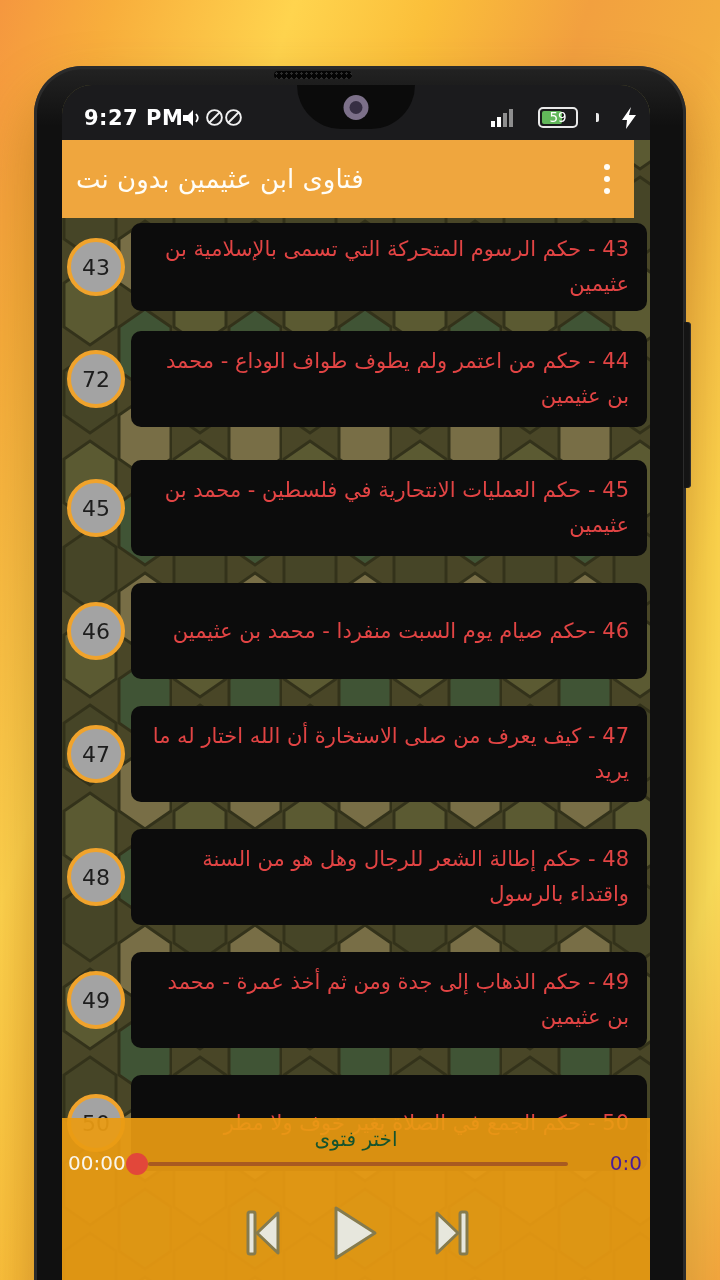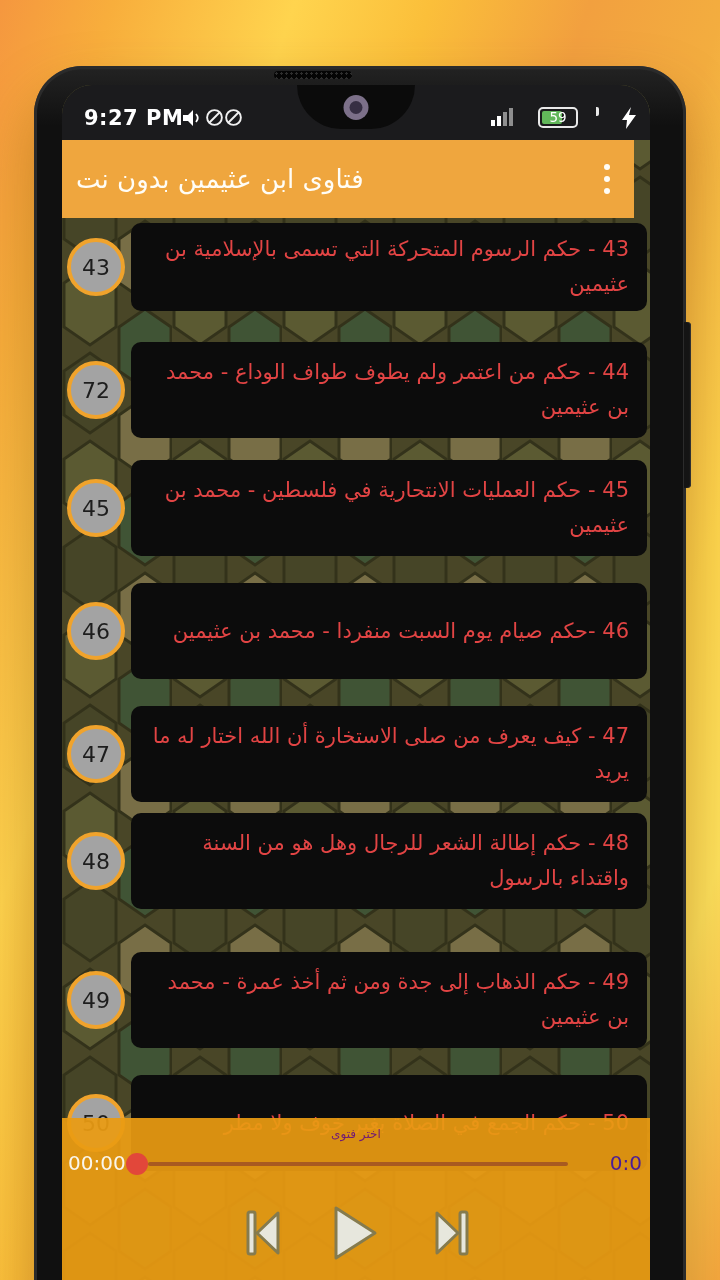--- a/index.html
+++ b/index.html
@@ -19,21 +19,21 @@
     background-image:radial-gradient(circle,#2e2e2e 1px,transparent 1.2px);background-size:5px 5px;}
   .volume-btn{position:absolute;right:-5px;top:256px;width:7px;height:166px;background:#141414;border-radius:0 4px 4px 0;
     box-shadow:inset -1px 0 1px #333;}
   .screen{position:absolute;left:28px;top:19px;width:588px;height:1280px;border-radius:30px 30px 0 0;overflow:hidden;background:#55522e;}
   .wallpaper{position:absolute;left:0;top:0;z-index:0;}
   
   .statusbar{position:absolute;z-index:3;top:0;left:0;right:0;height:55px;background:#1b1b1d;
     display:flex;align-items:center;padding:10px 14px 0 22px;}
   .sb-left{display:flex;align-items:center;}
   .sb-time{color:#fff;font-size:21px;font-weight:bold;letter-spacing:.5px;}
-  .sb-right{margin-left:auto;display:flex;gap:23px;}
+  .sb-right{margin-left:auto;display:flex;align-items:center;gap:23px;}
   .notch{position:absolute;top:0;left:50%;transform:translateX(-50%);width:118px;height:44px;background:#0b0b0b;border-radius:0 0 46px 46px;}
   .cam{position:absolute;left:50%;top:10px;transform:translateX(-50%);width:25px;height:25px;border-radius:50%;background:#7c7089;display:flex;align-items:center;justify-content:center;}
   .cam-inner{width:13px;height:13px;border-radius:50%;background:#372f44;}
   
   .bat{position:relative;width:40px;height:21px;border:2px solid #e9e9e9;border-radius:5px;}
   .bat-fill{position:absolute;left:2px;top:2px;bottom:2px;width:56%;background:var(--battery-green);border-radius:2px;}
   .bat-pct{position:absolute;inset:0;text-align:center;line-height:17px;font-size:13.5px;color:#fff;}
   .bat-tip{width:3px;height:9px;background:#e9e9e9;border-radius:0 2px 2px 0;margin-left:-5px;}
   
   .appbar{position:absolute;z-index:3;top:55px;left:0;right:16px;height:78px;background:var(--accent);
@@ -45,21 +45,21 @@
   .list{position:absolute;z-index:1;inset:0;}
   .item{position:absolute;left:0;right:0;height:96px;}
   .bubble{position:absolute;left:69px;right:3px;top:0;bottom:0;background:var(--item-bg);border-radius:10px;
     display:flex;align-items:center;padding:6px 18px 6px 16px;}
   .bubble .txt{width:100%;direction:rtl;text-align:right;color:var(--item-red);font-size:21px;line-height:35px;}
   .num{position:absolute;left:5px;top:50%;transform:translateY(-50%);width:58px;height:58px;border-radius:50%;
     background:#a3a3a3;border:4px solid var(--circle-orange);display:flex;align-items:center;justify-content:center;
     font-size:22px;color:#1d1d1d;}
   
   .player{position:absolute;z-index:4;left:0;right:0;top:1033px;height:250px;background:rgba(233,155,18,0.93);}
-  .prompt{position:absolute;top:9px;width:100%;text-align:center;color:#701a75;font-size:12px;}
+  .prompt{position:absolute;top:9px;width:100%;text-align:center;color:#14532d;font-size:20px;}
   .elapsed{position:absolute;left:6px;top:33px;color:#faf6ec;font-size:20px;}
   .duration{position:absolute;right:8px;top:33px;color:#4c1d95;font-size:20px;}
   .track{position:absolute;left:86px;top:44px;width:420px;height:4px;background:var(--track);border-radius:2px;cursor:pointer;}
   .thumb{position:absolute;left:64px;top:35px;width:22px;height:22px;border-radius:50%;background:var(--thumb);cursor:pointer;}
   .ctrl{position:absolute;background:none;border:none;cursor:pointer;padding:0;line-height:0;}
   .ctrl-prev{left:183px;top:91px;}
   .ctrl-play{left:269px;top:86px;}
   .ctrl-next{left:370px;top:91px;}
 </style>
 </head>
@@ -137,21 +137,21 @@
           </div>
       </div>
 
       <div class="list">
         <div class="item" style="top:138px;height:88px;padding-left:43px;">
           <div class="bubble">
               <div class="txt" dir="rtl">43 - حكم الرسوم المتحركة التي تسمى بالإسلامية بن عثيمين</div>
             </div>
           <div class="num">43</div>
         </div>
-        <div class="item" style="top:257px;">
+        <div class="item" style="top:246px;">
           <div class="bubble">
               <div class="txt" dir="rtl">44 - حكم من اعتمر ولم يطوف طواف الوداع - محمد بن عثيمين</div>
             </div>
           <div class="num">72</div>
         </div>
         <div class="item" style="top:375px;">
           <div class="bubble">
               <div class="txt" dir="rtl">45 - حكم العمليات الانتحارية في فلسطين - محمد بن عثيمين</div>
             </div>
           <div class="num">45</div>
@@ -161,21 +161,21 @@
               <div class="txt" dir="rtl">46 -حكم صيام يوم السبت منفردا - محمد بن عثيمين</div>
             </div>
           <div class="num">46</div>
         </div>
         <div class="item" style="top:621px;">
           <div class="bubble">
               <div class="txt" dir="rtl">47 - كيف يعرف من صلى الاستخارة أن الله اختار له ما يريد</div>
             </div>
           <div class="num">47</div>
         </div>
-        <div class="item" style="top:728px;">
+        <div class="item" style="top:744px;">
           <div class="bubble">
               <div class="txt" dir="rtl">48 - حكم إطالة الشعر للرجال وهل هو من السنة واقتداء بالرسول</div>
             </div>
           <div class="num">48</div>
         </div>
         <div class="item" style="top:867px;">
           <div class="bubble">
               <div class="txt" dir="rtl">49 - حكم الذهاب إلى جدة ومن ثم أخذ عمرة - محمد بن عثيمين</div>
             </div>
           <div class="num">49</div>

